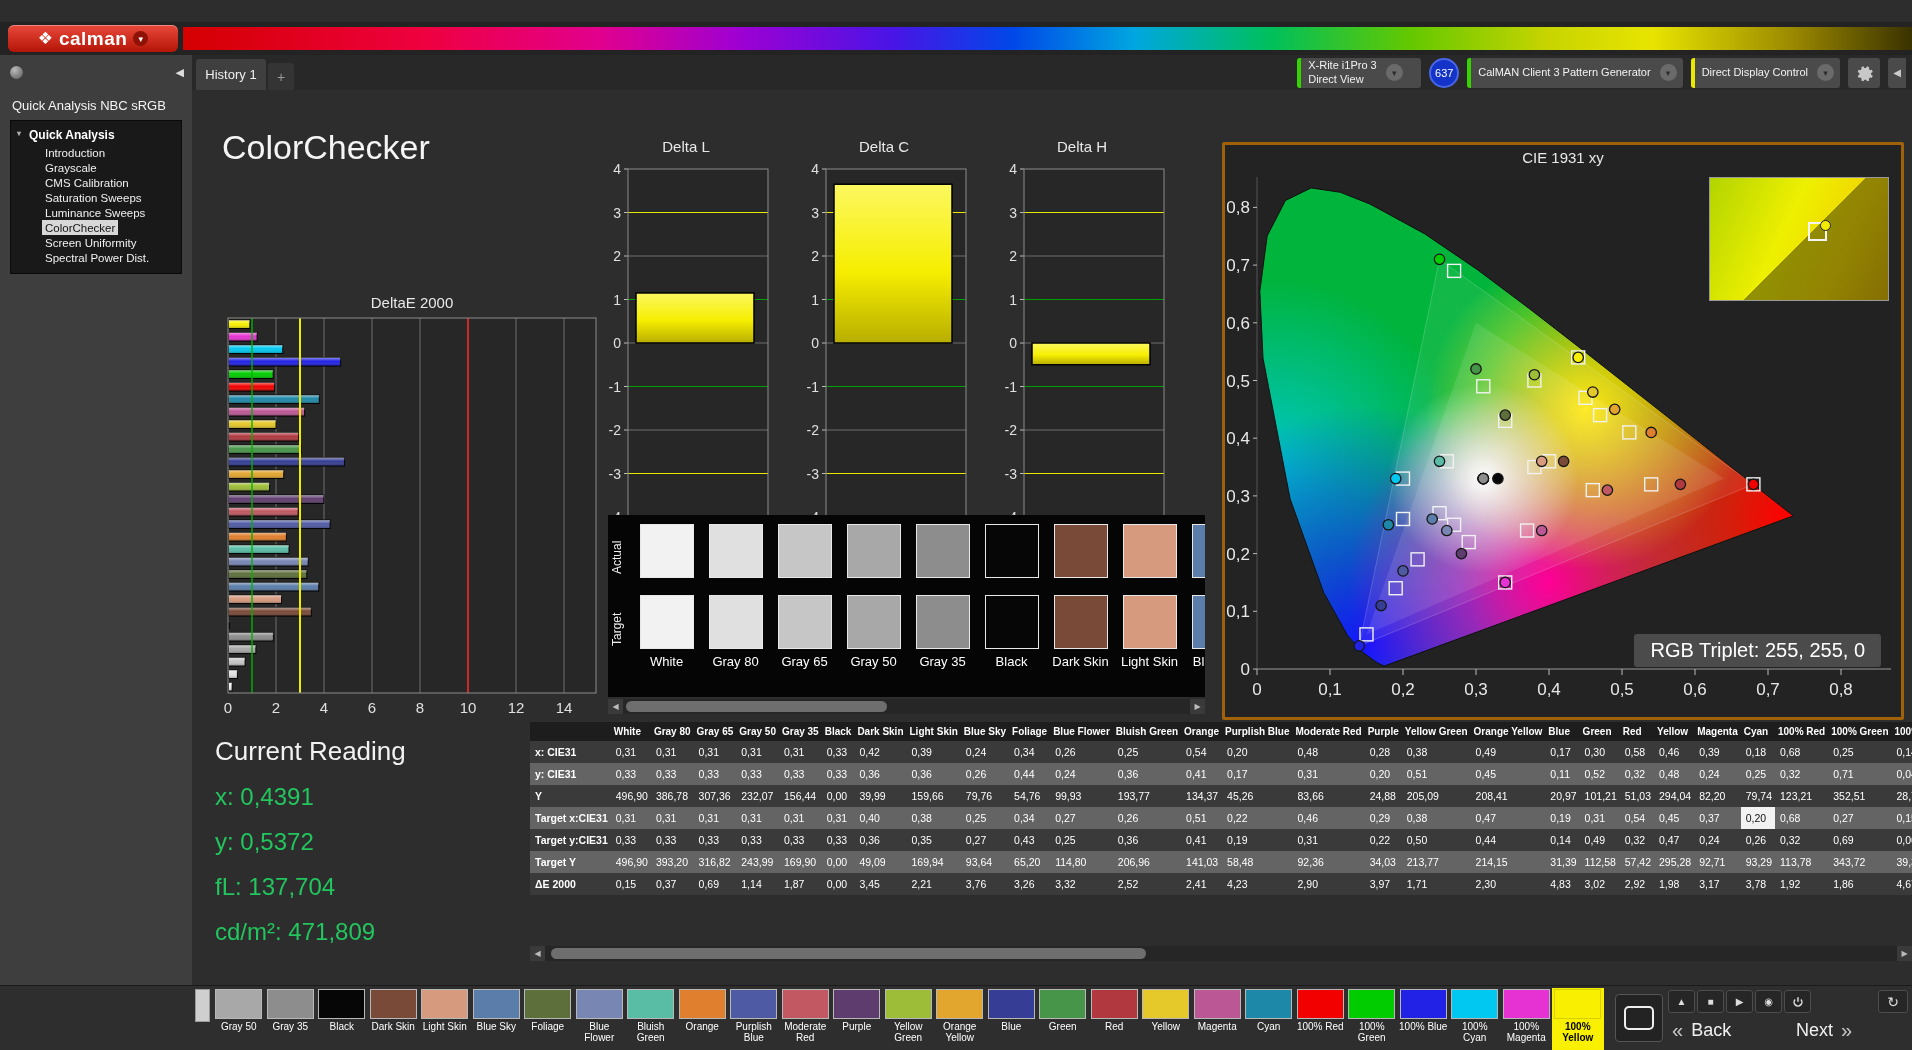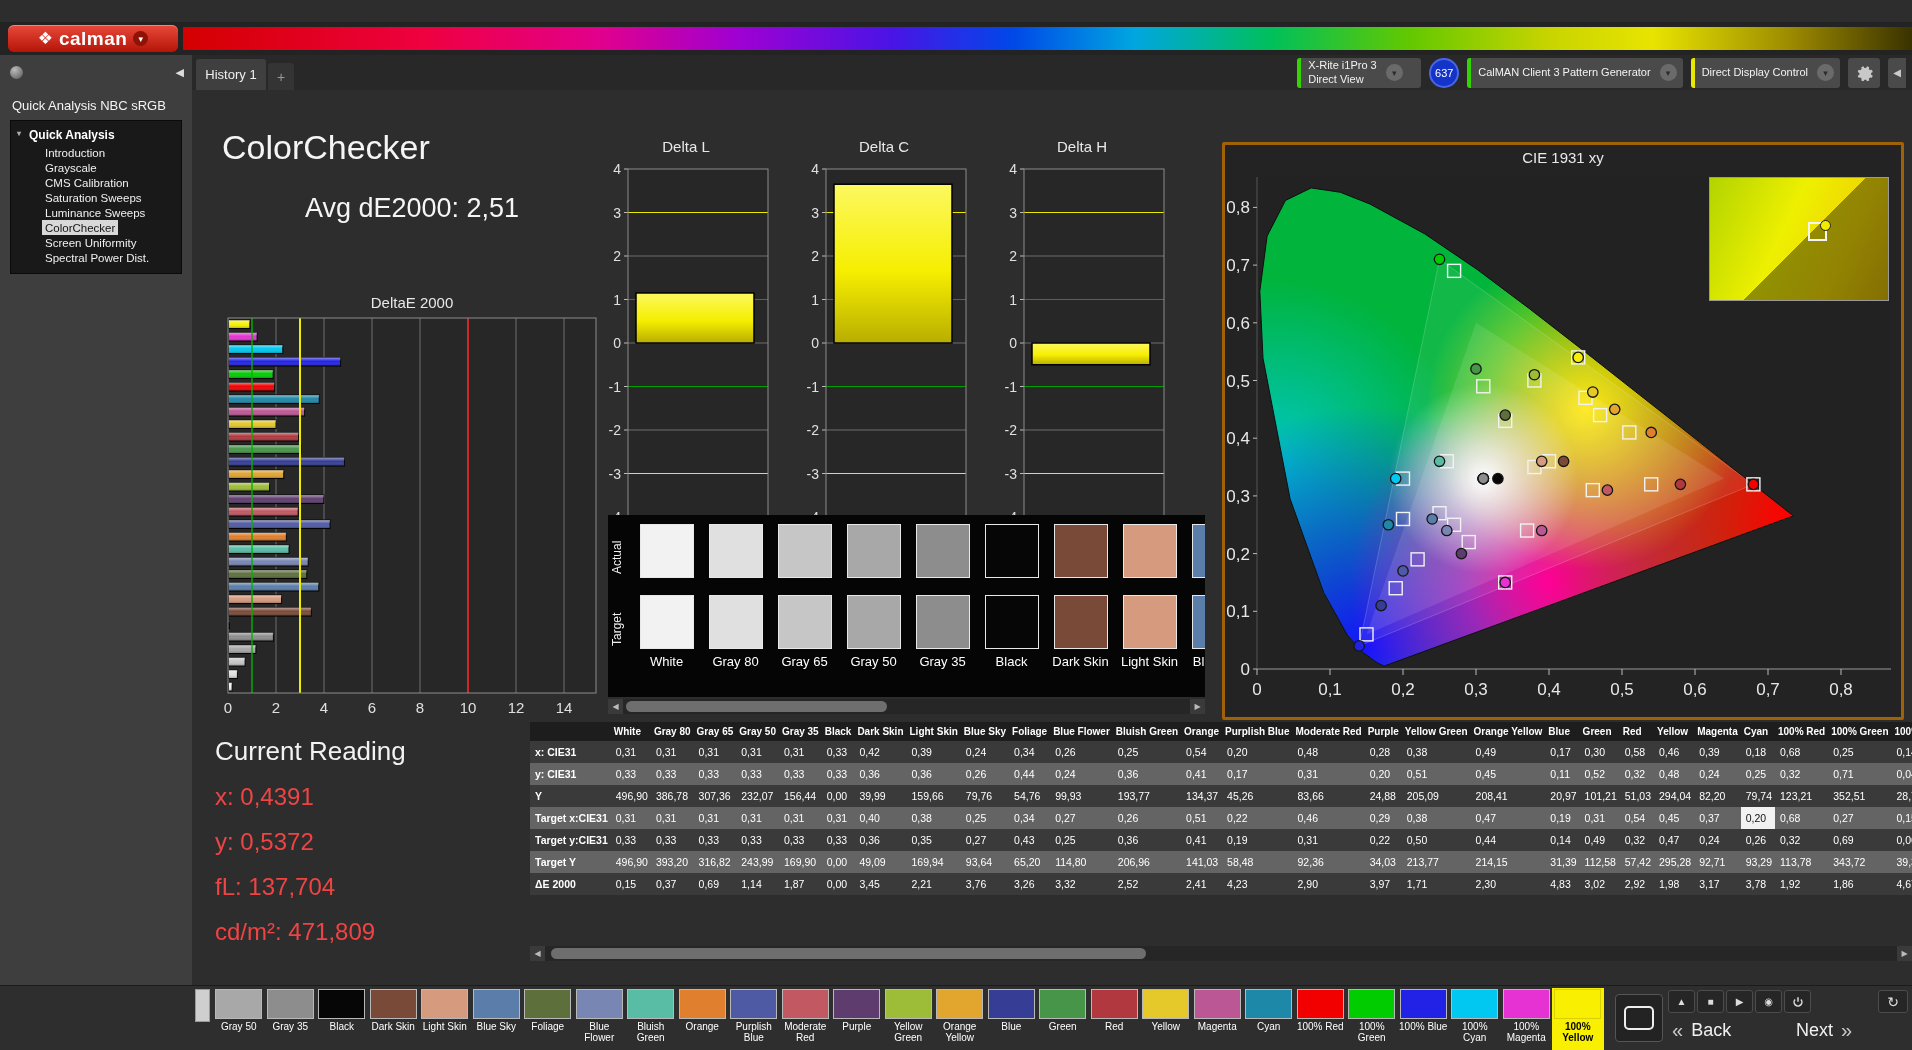--- a/index.html
+++ b/index.html
@@ -109,21 +109,21 @@
   .cie-inset .tsq{position:absolute;left:98px;top:44px;width:15px;height:15px;
      border:2px solid #f4f4f4;}
   .cie-inset .mdot{position:absolute;left:110px;top:42px;width:9px;height:9px;border-radius:50%;
      background:#f2ea00;border:1px solid #222;}
   .rgb-box{position:absolute;right:20px;bottom:50px;background:rgba(110,110,110,.55);
      border-radius:3px;padding:5px 16px;font-size:20px;color:#fff;}
 
   
   .reading{position:absolute;left:215px;top:736px;}
   .reading .r-title{font-size:26px;color:#f2f2f2;margin-bottom:16px;}
-  .reading .r-line{font-size:24px;color:#ef4444;margin-bottom:17px;}
+  .reading .r-line{font-size:24px;color:#22c55e;margin-bottom:17px;}
 
   
   .tablewrap{position:absolute;left:530px;top:722px;width:1382px;height:222px;overflow:hidden;}
   table.meas{border-collapse:collapse;width:100%;}
   table.meas th,table.meas td{font-size:10.5px;padding:5px 3px 5px 5px;text-align:left;
       white-space:nowrap;color:#fff;}
   table.meas thead th{background:#1d1d1d;font-weight:bold;font-size:10px;padding:4px 3px;}
   table.meas .rowhead{font-weight:bold;}
   tr.dark td{background:#3a3a3a;}
   tr.lite td{background:#646464;}
@@ -220,21 +220,20 @@
           <div class="tree-item">Luminance Sweeps</div>
           <div class="tree-item selected">ColorChecker</div>
           <div class="tree-item">Screen Uniformity</div>
           <div class="tree-item">Spectral Power Dist.</div>
         </div>
     </div>
   </div>
 
   <div class="summary">
     <div class="page-title">ColorChecker</div>
-    <div class="avg-line">Avg dE2000: 2,51</div>
   </div>
 
   <div class="deltae-block">
     <div class="chart-title">DeltaE 2000</div>
     <svg id="deltae-svg" width="380" height="404" viewBox="0 0 380 404">
         <defs>
           <linearGradient id="barShine" x1="0" y1="0" x2="0" y2="1">
             <stop offset="0%" stop-color="rgba(255,255,255,.5)"></stop>
             <stop offset="45%" stop-color="rgba(255,255,255,0)"></stop>
             <stop offset="100%" stop-color="rgba(0,0,0,.3)"></stop>
@@ -638,20 +637,21 @@
         <circle cx="132.2" cy="476.92" r="5.2" fill="#2222e6" stroke="#161616" stroke-width="1.3"></circle>
         <circle cx="168.7" cy="309.59000000000003" r="5.2" fill="#00c8f0" stroke="#161616" stroke-width="1.3"></circle>
         <circle cx="278.20000000000005" cy="413.45" r="5.2" fill="#e632d2" stroke="#161616" stroke-width="1.3"></circle>
         <circle cx="351.2" cy="188.41999999999996" r="5.2" fill="#f8f000" stroke="#161616" stroke-width="1.3"></circle>
       </svg>
     <div class="cie-inset">
       <div class="band"></div>
       <div class="tsq"></div>
       <div class="mdot"></div>
     </div>
+    <div class="rgb-box">RGB Triplet: 255, 255, 0</div>
   </div>
 
   <div class="reading">
     <div class="r-title">Current Reading</div>
     <div class="r-line">x: 0,4391</div>
     <div class="r-line">y: 0,5372</div>
     <div class="r-line">fL: 137,704</div>
     <div class="r-line">cd/m²: 471,809</div>
   </div>
 

